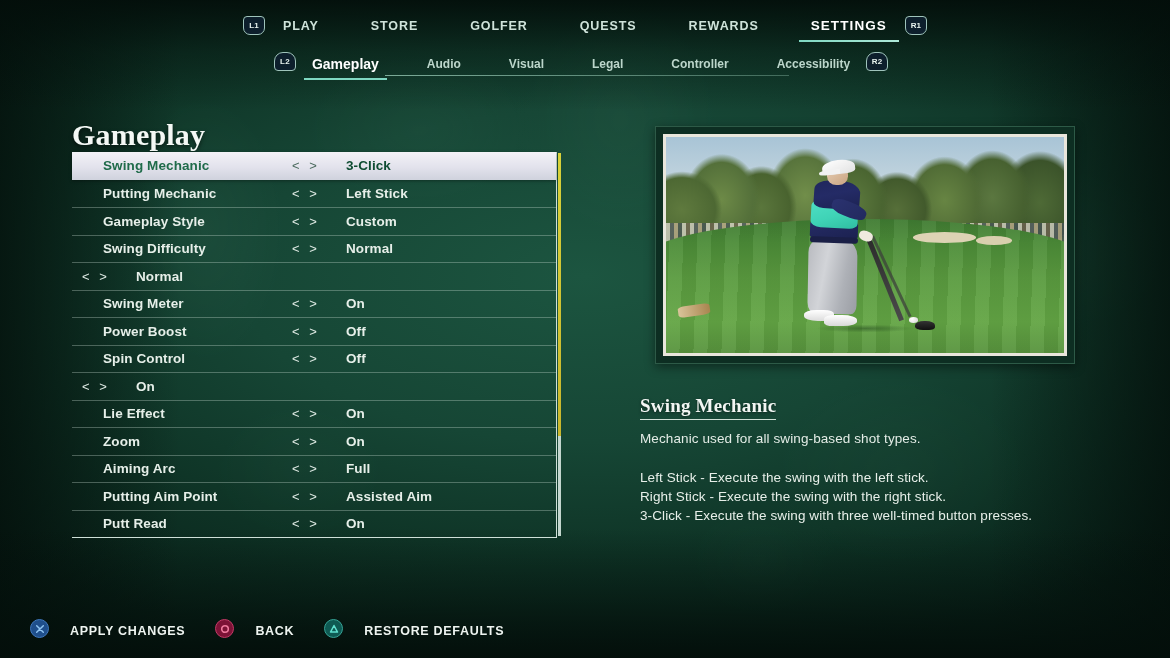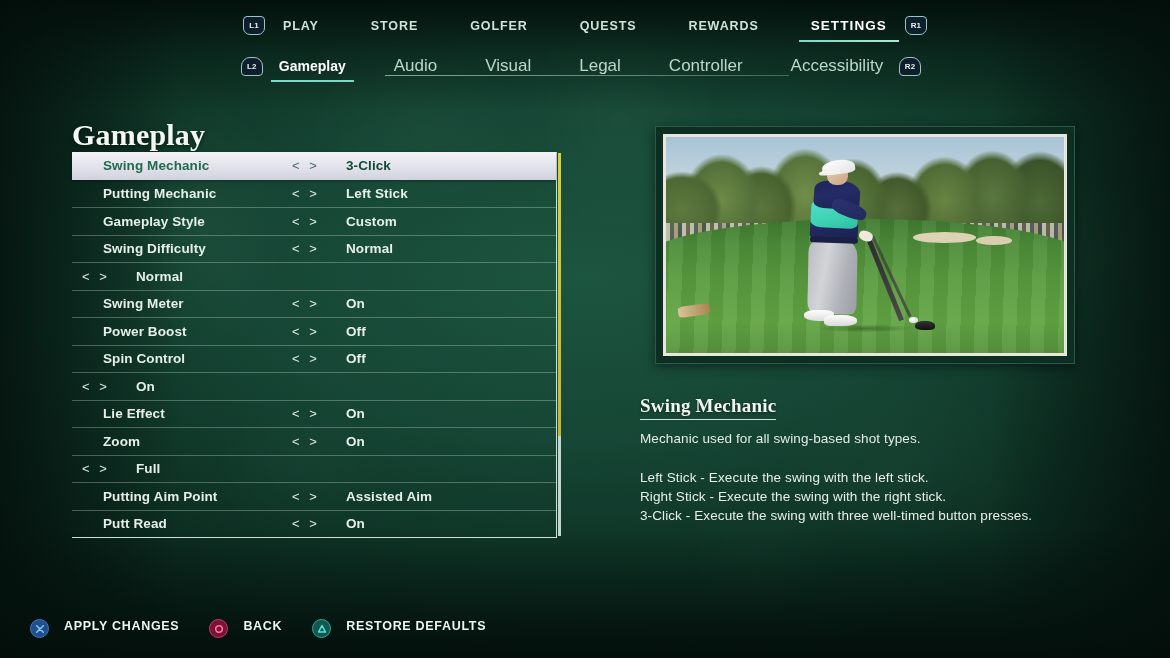--- a/index.html
+++ b/index.html
@@ -64,25 +64,25 @@
     color:#e8f3ee; font-size:8px; font-weight:700; letter-spacing:.2px;
     background:#0d1f2c;
     border:1.6px solid #9fc4bb;
   }
   .pad.l1{ border-radius:4px 4px 7px 7px; }
   .pad.l2{ border-radius:9px 9px 4px 4px; }
   .pad span{ transform:translateY(0px); }
 
   #subnav{
     position:absolute; left:0; right:8px; top:52px;
-    display:flex; align-items:center; justify-content:center;
+    display:flex; align-items:flex-start; justify-content:center;
     z-index:6;
   }
   .sub-item{
-    color:#bcd6cb; font-size:17px; font-weight:400; padding:4px 16px;
+    color:#bcd6cb; font-size:12px; font-weight:700; padding:4px 16px;
     position:relative; white-space:nowrap;
   }
   .sub-item.active{ color:#ffffff; font-weight:700; font-size:14px; }
   .sub-item.active .ul{
     position:absolute; left:8px; right:8px; bottom:-4px; height:2.5px;
     background:#7fd8c2;
   }
   #subline{
     position:absolute; left:385px; width:404px; top:75px; height:1px;
     background:linear-gradient(to right, rgba(160,210,190,.75), rgba(160,210,190,.35));
@@ -273,21 +273,21 @@
   .dline{
     font-size:13.5px; color:#e7efe9; font-weight:500; line-height:19px;
     letter-spacing:.1px;
   }
 
   
   #hints{
     position:absolute; left:30px; bottom:20px;
     display:flex; align-items:center; gap:30px; z-index:6;
   }
-  .hint{ display:flex; align-items:flex-start; gap:15px; }
+  .hint{ display:flex; align-items:flex-end; gap:21px; }
   .hint .txt{
     color:#eef4f0; font-size:12.5px; font-weight:700; letter-spacing:.7px;
   }
   .psbtn{ width:19px; height:19px; border-radius:50%; position:relative; flex:none; }
   .psbtn.cross{ background:#1f4f8c; border:1.5px solid #3f78bd; }
   .psbtn.circle{ background:#7d1236; border:1.5px solid #c23a66; }
   .psbtn.triangle{ background:#0e5a53; border:1.5px solid #36a396; }
   .psbtn svg{ position:absolute; left:50%; top:50%; transform:translate(-50%,-50%); }
 </style>
 </head>
@@ -407,20 +407,21 @@
         <div class="lbl">Lie Effect</div>
         <div class="arrows">&lt; &gt;</div>
         <div class="val">On</div>
       </div>
       <div class="row">
         <div class="lbl">Zoom</div>
         <div class="arrows">&lt; &gt;</div>
         <div class="val">On</div>
       </div>
       <div class="row">
+        <div class="lbl">Aiming Arc</div>
         <div class="arrows">&lt; &gt;</div>
         <div class="val">Full</div>
       </div>
       <div class="row">
         <div class="lbl">Putting Aim Point</div>
         <div class="arrows">&lt; &gt;</div>
         <div class="val">Assisted Aim</div>
       </div>
       <div class="row">
         <div class="lbl">Putt Read</div>

